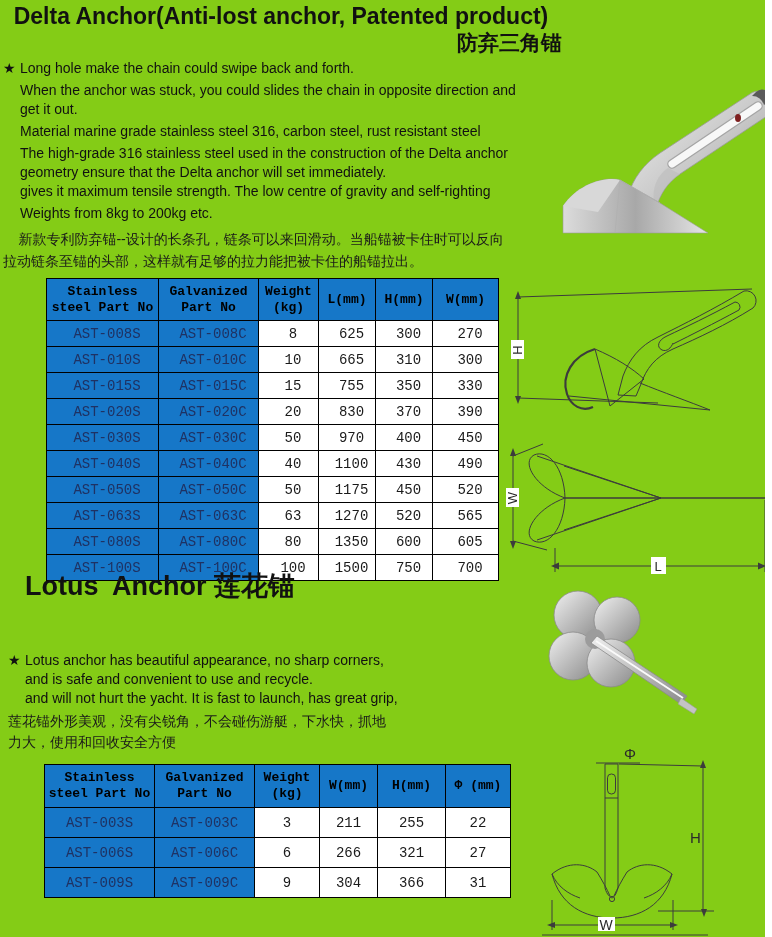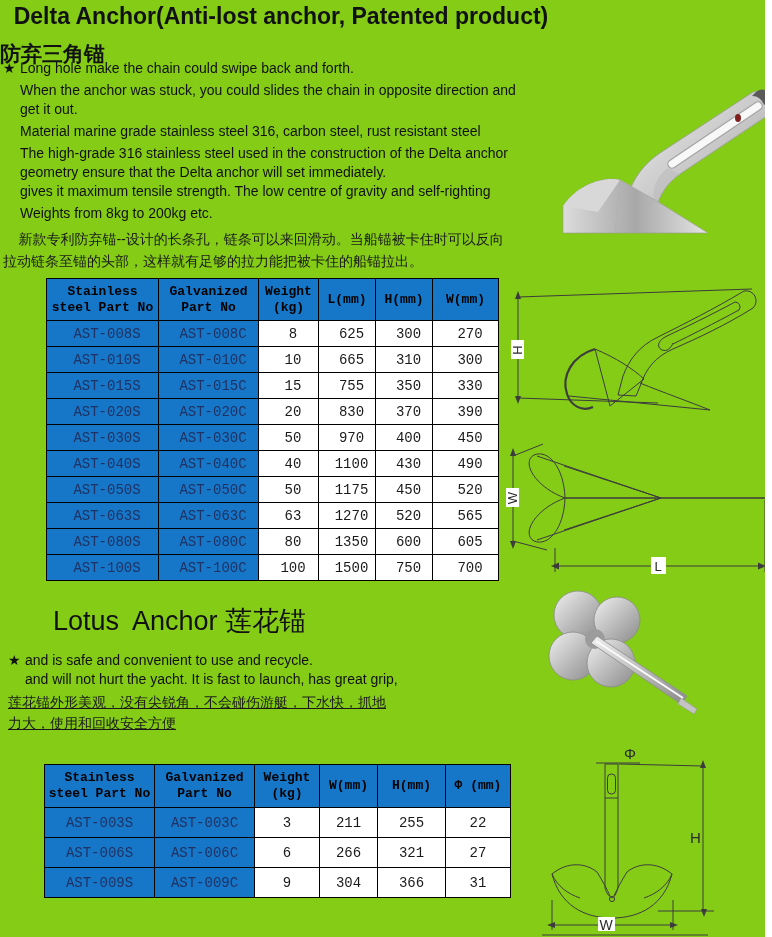--- a/index.html
+++ b/index.html
@@ -1,21 +1,21 @@
 <!DOCTYPE html>
 <html><head>
 <meta charset="utf-8">
 <style>
   html,body{margin:0;padding:0;background:#fff;}
   .page{position:relative;width:765px;height:937px;background:#84cc16;overflow:hidden;
         font-family:"Liberation Sans",sans-serif;color:#111;}
 
   .title{position:absolute;top:3px;left:0;width:562px;text-align:center;
          font-size:23px;font-weight:bold;white-space:nowrap;}
-  .title-cn{position:absolute;top:40px;left:0;width:562px;text-align:left;
+  .title-cn{position:absolute;top:29px;left:0;width:562px;text-align:right;
             font-size:21px;font-weight:bold;}
 
   .features{position:absolute;top:59px;left:3px;width:545px;font-size:14px;line-height:19px;}
   .para{margin:0 0 3px 17px;}
   .para.with-star{margin-left:0;padding-left:17px;position:relative;}
   .para .star{position:absolute;left:0;top:0;}
   .para-cn{margin:5px 0 0 0;font-family:"DejaVu Serif",serif;font-size:14px;
            line-height:22px;color:#1a1a1a;}
   .para-cn .line:first-child{padding-left:1.1em;}
 
@@ -25,25 +25,25 @@
   .spec-table th{background:#1677c8;color:#000;font-size:13px;font-weight:bold;line-height:16px;}
   .spec-table td{font-size:14px;color:#1a1a1a;background:#fff;}
   .spec-table td.part{background:#1677c8;color:#1f3263;}
   #delta-table{left:14px;top:278px;}
   #delta-table th{height:41px;}
   #delta-table td{height:25px;padding-left:9px;}
   #lotus-table{left:12px;top:764px;}
   #lotus-table th{height:42px;}
   #lotus-table td{height:29px;}
 
-  .lotus-title{position:absolute;left:25px;top:603px;font-size:27px;font-weight:normal;margin-left:28px;}
+  .lotus-title{position:absolute;left:25px;top:568px;font-size:27px;font-weight:bold;}
   .lotus-title .en{word-spacing:7px;}
   .lotus-desc{position:absolute;left:8px;top:651px;width:450px;font-size:14px;line-height:19px;}
   .lotus-desc .para{margin-left:0;}
-  .lotus-desc .para-cn{margin-top:1px;line-height:21px;text-decoration:underline;}
+  .lotus-desc .para-cn{margin-top:1px;line-height:21px;}
   .lotus-desc .para-cn .line:first-child{padding-left:0;}
 
   .art{position:absolute;}
   svg text{font-family:"Liberation Sans",sans-serif;fill:#2b2b2b;}
 </style>
 </head>
 <body>
 
 <div class="page">
 
@@ -266,20 +266,21 @@
     </table>
 
   <div class="lotus-title">
     <span class="en">Lotus Anchor</span>
     <span class="cn">莲花锚</span>
   </div>
 
   <div class="lotus-desc">
       <div class="para with-star">
         <span class="star">★</span>
+        <div class="line">Lotus anchor has beautiful appearance, no sharp corners,</div>
         <div class="line">and is safe and convenient to use and recycle.</div>
         <div class="line">and will not hurt the yacht. It is fast to launch, has great grip,</div>
       </div>
       <div class="para-cn">
         <div class="line">莲花锚外形美观，没有尖锐角，不会碰伤游艇，下水快，抓地</div>
         <div class="line">力大，使用和回收安全方便</div>
       </div>
     </div>
 
   <svg class="art" style="left:545px;top:586px;" width="160" height="136" viewBox="0 0 160 136">

